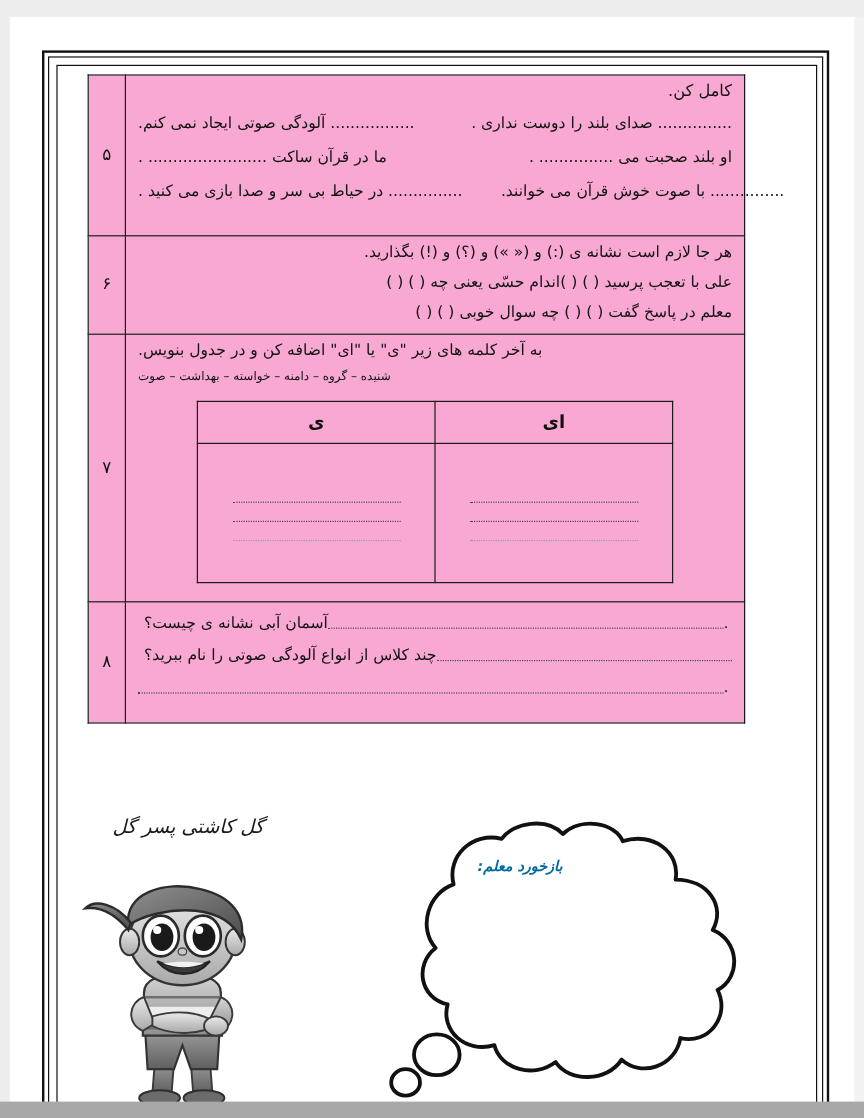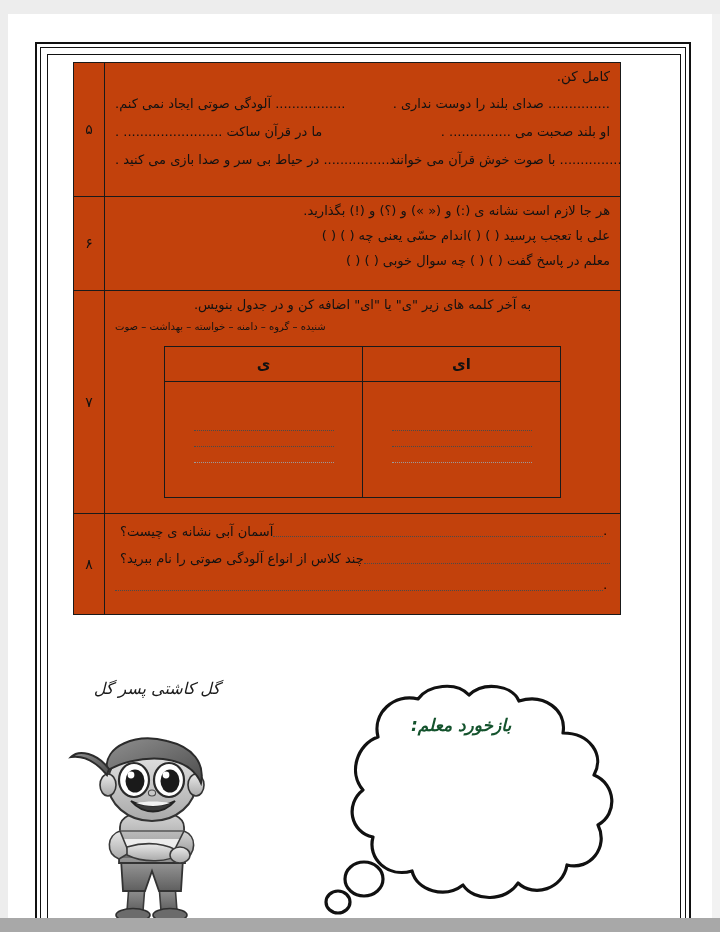--- a/index.html
+++ b/index.html
@@ -74,21 +74,21 @@
     left: 73px; top: 62px;
     width: 547px;
     border-collapse: collapse;
     table-layout: fixed;
     direction: rtl;
   }
   .qtable td {
     border: 1px solid #1a1a1a;
     vertical-align: top;
     padding: 0;
-    background: #c2410c;
+    background: #f9a8d4;
   }
   td.numcell {
     width: 31px;
     text-align: center;
     vertical-align: middle;
     font-size: 14px;
     color: #111;
     font-family: "DejaVu Sans", sans-serif;
   }
   td.bodycell {
@@ -106,31 +106,32 @@
     font-family: "DejaVu Sans", "Liberation Sans", sans-serif;
   }
   .line.head { margin-bottom: 12px; }
   .row-pair {
     display: flex;
     flex-direction: row-reverse;
     justify-content: space-between;
     align-items: baseline;
     margin-bottom: 13px;
     direction: rtl;
+    gap: 32px;
   }
   .row-pair .half {
     font-size: 13px;
     color: #121212;
     white-space: nowrap;
     direction: rtl;
   }
   .q6line { margin-bottom: 12px; text-align: right; font-size: 13px; }
-  .q6line:last-child { margin-bottom: 14px; }
-
-  .q7head { font-size: 13px; text-align: center; margin-bottom: 11px; }
+  .q6line:last-child { margin-bottom: 2px; }
+
+  .q7head { font-size: 13px; text-align: left; margin-bottom: 11px; }
   .q7words { font-size: 10px; text-align: left; margin-bottom: 14px; }
 
   
   .inner-table {
     width: 397px;
     margin: 0 auto 6px auto;
     border-collapse: collapse;
     table-layout: fixed;
     direction: rtl;
   }
@@ -158,21 +159,21 @@
   .dotline {
     border-bottom: 1px dotted #4a4a4a;
     height: 15px;
   }
   .dotline.faint { border-bottom-color: #9a9a9a; }
 
   
   .q8row {
     display: flex;
     flex-direction: row-reverse;
-    align-items: center;
+    align-items: flex-start;
     margin-bottom: 12px;
     direction: rtl;
   }
   .q8row .qtext {
     font-size: 13px;
     white-space: nowrap;
     color: #121212;
     flex: 0 0 auto;
     padding-left: 5px;
   }
@@ -197,23 +198,23 @@
     position: absolute;
     right: 455px; top: 14px;
     font-size: 16px;
     color: #1a1a1a;
     white-space: nowrap;
     direction: rtl;
     font-family: "DejaVu Sans", "Liberation Sans", sans-serif;
   }
   .bubble-label {
     position: absolute;
-    left: 356px; top: 50px;
-    font-size: 17px;
-    color: #14532d;
+    left: 343px; top: 50px;
+    font-size: 12px;
+    color: #0369a1;
     direction: rtl;
     white-space: nowrap;
     z-index: 5;
     font-weight: bold;
   }
   .bubble-svg {
     position: absolute;
     left: 205px; top: 18px;
   }
   .kid-svg {

